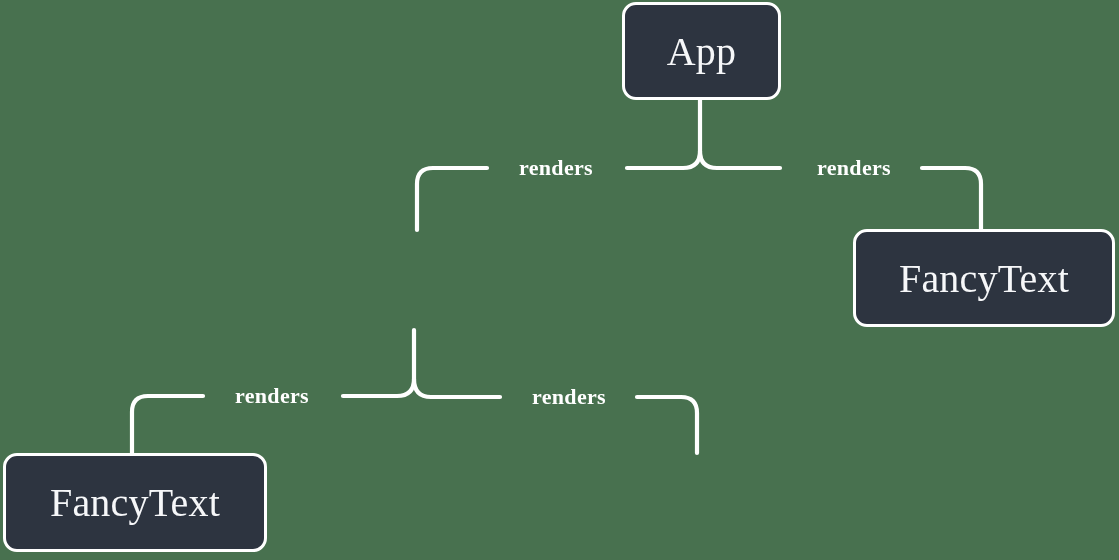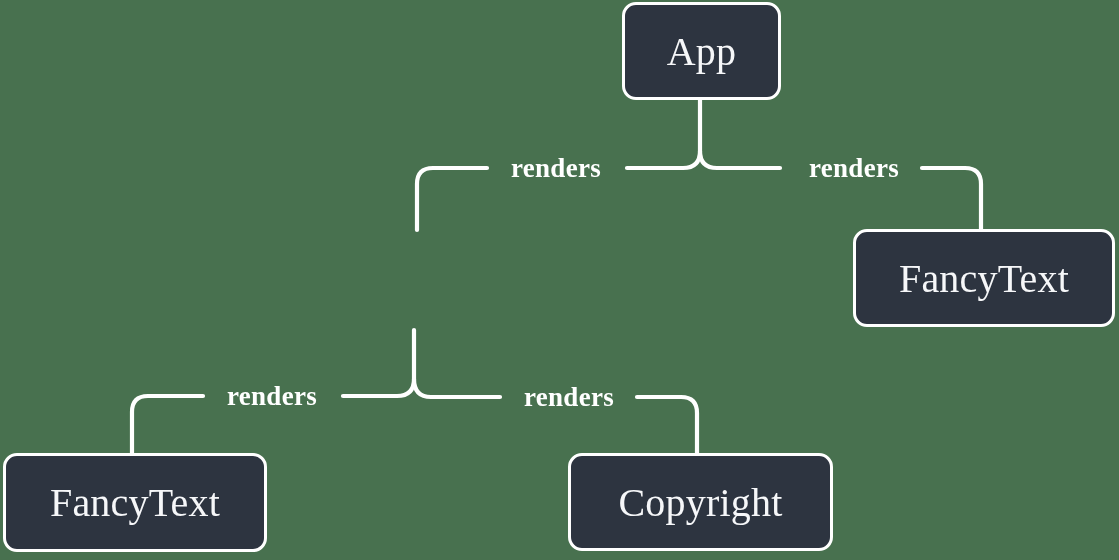--- a/index.html
+++ b/index.html
@@ -42,21 +42,21 @@
   }
   .node-app               {left:622px; top:2px;   width:159px; height:98px;}
   .node-inspiration       {left:196px; top:230px; width:461px; height:100px;}
   .node-fancytext-top     {left:853px; top:229px; width:262px; height:98px;}
   .node-fancytext-bottom  {left:3px;   top:453px; width:264px; height:99px;}
   .node-copyright         {left:568px; top:453px; width:265px; height:98px;}
   .edge-label{
     position:absolute;
     transform:translate(-50%,-50%);
     color:var(--edge-label);
-    font-size:27px;
+    font-size:22px;
     font-weight:600;
     letter-spacing:0.3px;
     white-space:nowrap;
   }
   .edge-label-1{left:556px; top:168px;}
   .edge-label-2{left:854px; top:168px;}
   .edge-label-3{left:272px; top:396px;}
   .edge-label-4{left:569px; top:397px;}
 </style>
 </head>
@@ -85,22 +85,19 @@
 
 
   <div class="node node-fancytext-top">
     <span>FancyText</span>
   </div>
 
   <div class="node node-fancytext-bottom">
     <span>FancyText</span>
   </div>
 
-  <div class="node node-copyright">
-    <span>Copyright</span>
-  </div>
 
   <span class="edge-label edge-label-1">renders</span>
   <span class="edge-label edge-label-2">renders</span>
   <span class="edge-label edge-label-3">renders</span>
   <span class="edge-label edge-label-4">renders</span>
 
 </div>
 
 </body></html>

